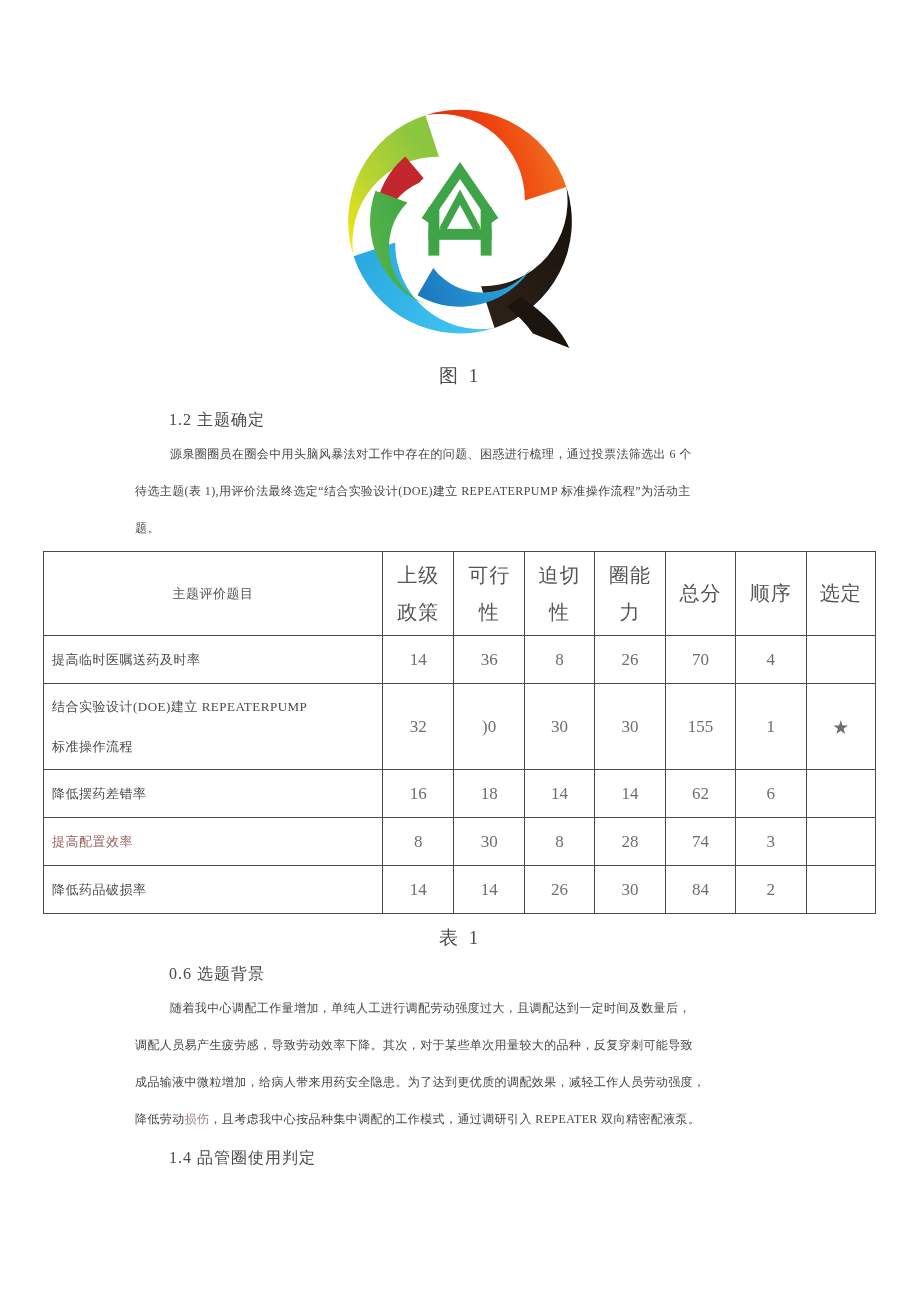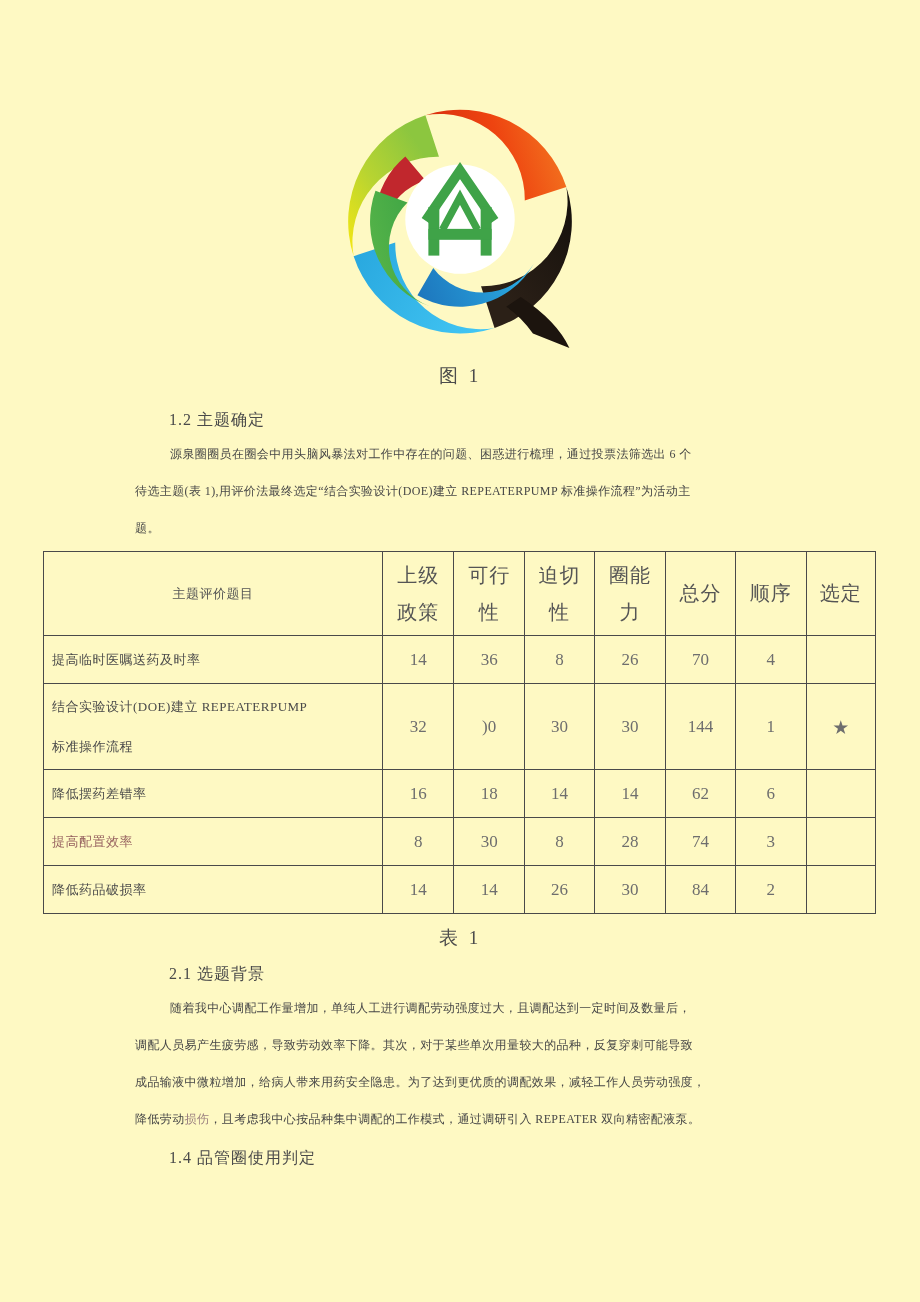--- a/index.html
+++ b/index.html
@@ -1,18 +1,18 @@
 <!DOCTYPE html>
 <html><head>
 <meta charset="utf-8">
 <style>
   * { margin:0; padding:0; box-sizing:border-box; }
   body { background:#e9e9e9; font-family:"Liberation Serif","DejaVu Serif",serif; }
   .page {
-    width:920px; height:1302px; margin:0 auto; background:#fef9c3;
+    width:920px; height:1302px; margin:0 auto; background:#ffffff;
     position:relative; overflow:hidden; color:#434343;
   }
   .logo-block { padding-top:100px; text-align:center; }
   .logo-block svg { width:250px; height:248px; }
   .fig-caption, .tbl-caption {
     margin-top:12px; height:24px; line-height:24px; text-align:center;
     font-size:19px; letter-spacing:3px; color:#4c4c4c;
   }
   .textblock { margin-left:135px; margin-right:36px; }
   .sec-heading {
@@ -169,21 +169,21 @@
 
     <tr class="r1">
       <td class="label">
         <div class="lbl2">结合实验设计(DOE)建立 REPEATERPUMP</div>
         <div class="lbl2">标准操作流程</div>
       </td>
       <td>32</td>
       <td>)0</td>
       <td>30</td>
       <td>30</td>
-      <td>144</td>
+      <td>155</td>
       <td>1</td>
       <td class="star">★</td>
     </tr>
 
     <tr class="r2">
       <td class="label">降低摆药差错率</td>
       <td>16</td>
       <td>18</td>
       <td>14</td>
       <td>14</td>
@@ -213,21 +213,21 @@
       <td>84</td>
       <td>2</td>
       <td></td>
     </tr>
   </tbody>
     </table>
 
   <div class="tbl-caption">表 1</div>
 
   <div class="textblock">
-    <div class="sec-heading tight">2.1 选题背景</div>
+    <div class="sec-heading tight">0.6 选题背景</div>
     <div class="pline indent">随着我中心调配工作量增加，单纯人工进行调配劳动强度过大，且调配达到一定时间及数量后，</div>
     <div class="pline">调配人员易产生疲劳感，导致劳动效率下降。其次，对于某些单次用量较大的品种，反复穿刺可能导致</div>
     <div class="pline">成品输液中微粒增加，给病人带来用药安全隐患。为了达到更优质的调配效果，减轻工作人员劳动强度，</div>
     <div class="pline"><span>降低劳动</span><span style="color:#9b8080">损伤</span><span>，且考虑我中心按品种集中调配的工作模式，通过调研引入 REPEATER 双向精密配液泵。</span></div>
     <div class="sec-heading last">1.4 品管圈使用判定</div>
   </div>
 
 </div>
 
 </body></html>

